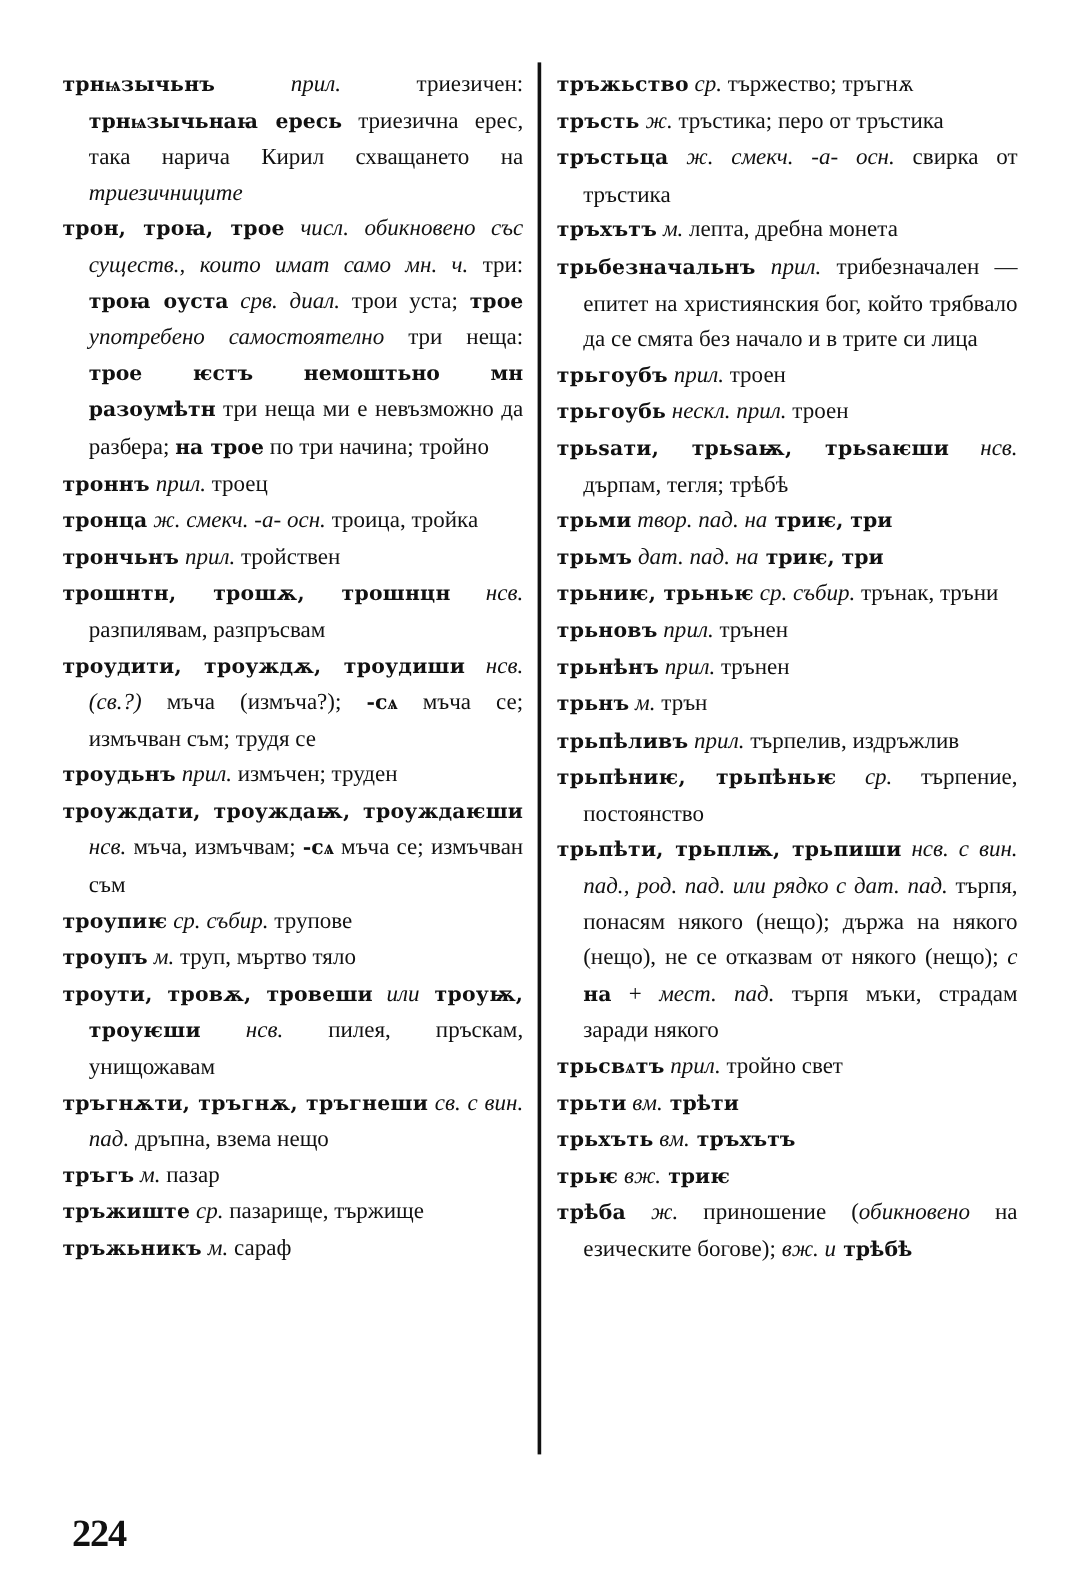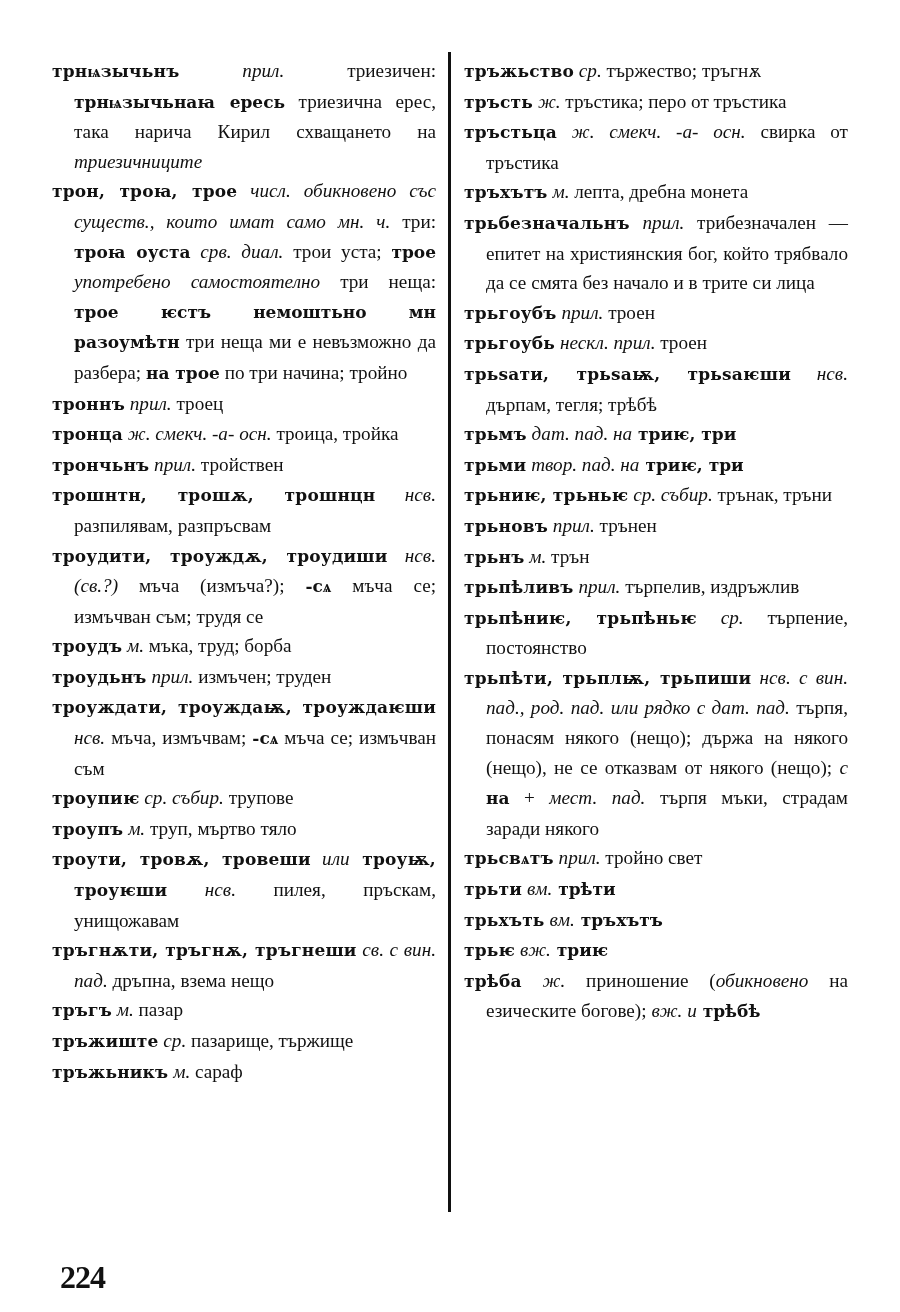--- a/index.html
+++ b/index.html
@@ -40,45 +40,45 @@
 
 <div class="page">
   <div class="col col-left" id="col-left">
       <p class="entry"><span class="hw">трнѩзычьнъ</span><span class="gr"> прил.</span><span class="def"> триезичен: </span><span class="cs">трнѩзычьнаꙗ ересь</span><span class="def"> триезична ерес, така нарича Кирил схващането на </span><span class="gr">триезичниците</span></p>
       <p class="entry"><span class="hw">трон, троꙗ, трое</span><span class="gr"> числ. обикновено със существ., които имат само мн. ч.</span><span class="def"> три: </span><span class="cs">троꙗ оуста</span><span class="gr"> срв. диал.</span><span class="def"> трои уста; </span><span class="cs">трое</span><span class="gr"> употребено самостоятелно</span><span class="def"> три неща: </span><span class="cs">трое ѥстъ немоштьно мн разоумѣтн</span><span class="def"> три неща ми е невъзможно да разбера; </span><span class="cs">на трое</span><span class="def"> по три начина; тройно</span></p>
       <p class="entry"><span class="hw">троннъ</span><span class="gr"> прил.</span><span class="def"> троец</span></p>
       <p class="entry"><span class="hw">тронца</span><span class="gr"> ж. смекч. -а- осн.</span><span class="def"> троица, тройка</span></p>
       <p class="entry"><span class="hw">трончьнъ</span><span class="gr"> прил.</span><span class="def"> тройствен</span></p>
       <p class="entry"><span class="hw">трошнтн, трошѫ, трошнцн</span><span class="gr"> нсв.</span><span class="def"> разпилявам, разпръсвам</span></p>
       <p class="entry"><span class="hw">троудити, троуждѫ, троудиши</span><span class="gr"> нсв. (св.?)</span><span class="def"> мъча (измъча?); </span><span class="cs">-сѧ</span><span class="def"> мъча се; измъчван съм; трудя се</span></p>
-      <p class="entry"><span class="hw">троудъ</span><span class="gr"> м.</span><span class="def"> мъка, труд; борба</span></p>
       <p class="entry"><span class="hw">троудьнъ</span><span class="gr"> прил.</span><span class="def"> измъчен; труден</span></p>
       <p class="entry"><span class="hw">троуждати, троуждаѭ, троуждаѥши</span><span class="gr"> нсв.</span><span class="def"> мъча, измъчвам; </span><span class="cs">-сѧ</span><span class="def"> мъча се; измъчван съм</span></p>
       <p class="entry"><span class="hw">троупиѥ</span><span class="gr"> ср. събир.</span><span class="def"> трупове</span></p>
       <p class="entry"><span class="hw">троупъ</span><span class="gr"> м.</span><span class="def"> труп, мъртво тяло</span></p>
       <p class="entry"><span class="hw">троути, тровѫ, тровеши</span><span class="gr"> или</span><span class="hw"> троуѭ, троуѥши</span><span class="gr"> нсв.</span><span class="def"> пилея, пръскам, унищожавам</span></p>
       <p class="entry"><span class="hw">тръгнѫти, тръгнѫ, тръгнеши</span><span class="gr"> св. с вин. пад.</span><span class="def"> дръпна, взема нещо</span></p>
       <p class="entry"><span class="hw">тръгъ</span><span class="gr"> м.</span><span class="def"> пазар</span></p>
       <p class="entry"><span class="hw">тръжиште</span><span class="gr"> ср.</span><span class="def"> пазарище, тържище</span></p>
       <p class="entry"><span class="hw">тръжьникъ</span><span class="gr"> м.</span><span class="def"> сараф</span></p>
     </div>
   <div class="divider"></div>
   <div class="col col-right" id="col-right">
       <p class="entry"><span class="hw">тръжьство</span><span class="gr"> ср.</span><span class="def"> тържество; тръгнѫ</span></p>
       <p class="entry"><span class="hw">тръсть</span><span class="gr"> ж.</span><span class="def"> тръстика; перо от тръстика</span></p>
       <p class="entry"><span class="hw">тръстьца</span><span class="gr"> ж. смекч. -а- осн.</span><span class="def"> свирка от тръстика</span></p>
       <p class="entry"><span class="hw">тръхътъ</span><span class="gr"> м.</span><span class="def"> лепта, дребна монета</span></p>
       <p class="entry"><span class="hw">трьбезначальнъ</span><span class="gr"> прил.</span><span class="def"> трибезначален — епитет на християнския бог, който трябвало да се смята без начало и в трите си лица</span></p>
       <p class="entry"><span class="hw">трьгоубъ</span><span class="gr"> прил.</span><span class="def"> троен</span></p>
       <p class="entry"><span class="hw">трьгоубь</span><span class="gr"> нескл. прил.</span><span class="def"> троен</span></p>
       <p class="entry"><span class="hw">трьѕати, трьѕаѭ, трьѕаѥши</span><span class="gr"> нсв.</span><span class="def"> дърпам, тегля; трѣбѣ</span></p>
+      <p class="entry"><span class="hw">трьми</span><span class="gr"> твор. пад. на</span><span class="cs"> триѥ, три</span></p>
       <p class="entry"><span class="hw">трьмъ</span><span class="gr"> дат. пад. на</span><span class="cs"> триѥ, три</span></p>
-      <p class="entry"><span class="hw">трьми</span><span class="gr"> твор. пад. на</span><span class="cs"> триѥ, три</span></p>
       <p class="entry"><span class="hw">трьниѥ, трьньѥ</span><span class="gr"> ср. събир.</span><span class="def"> трънак, тръни</span></p>
       <p class="entry"><span class="hw">трьновъ</span><span class="gr"> прил.</span><span class="def"> трънен</span></p>
+      <p class="entry"><span class="hw">трьнѣнъ</span><span class="gr"> прил.</span><span class="def"> трънен</span></p>
       <p class="entry"><span class="hw">трьнъ</span><span class="gr"> м.</span><span class="def"> трън</span></p>
       <p class="entry"><span class="hw">трьпѣливъ</span><span class="gr"> прил.</span><span class="def"> търпелив, издръжлив</span></p>
       <p class="entry"><span class="hw">трьпѣниѥ, трьпѣньѥ</span><span class="gr"> ср.</span><span class="def"> търпение, постоянство</span></p>
       <p class="entry"><span class="hw">трьпѣти, трьплѭ, трьпиши</span><span class="gr"> нсв. с вин. пад., род. пад. или рядко с дат. пад.</span><span class="def"> търпя, понасям някого (нещо); държа на някого (нещо), не се отказвам от някого (нещо); </span><span class="gr">с</span><span class="cs"> на</span><span class="def"> + </span><span class="gr">мест. пад.</span><span class="def"> търпя мъки, страдам заради някого</span></p>
       <p class="entry"><span class="hw">трьсвѧтъ</span><span class="gr"> прил.</span><span class="def"> тройно свет</span></p>
       <p class="entry"><span class="hw">трьти</span><span class="gr"> вм.</span><span class="cs"> трѣти</span></p>
       <p class="entry"><span class="hw">трьхъть</span><span class="gr"> вм.</span><span class="cs"> тръхътъ</span></p>
       <p class="entry"><span class="hw">трьѥ</span><span class="gr"> вж.</span><span class="cs"> триѥ</span></p>
       <p class="entry"><span class="hw">трѣба</span><span class="gr"> ж.</span><span class="def"> приношение (</span><span class="gr">обикновено</span><span class="def"> на езическите богове); </span><span class="gr">вж. и</span><span class="cs"> трѣбѣ</span></p>
     </div>

